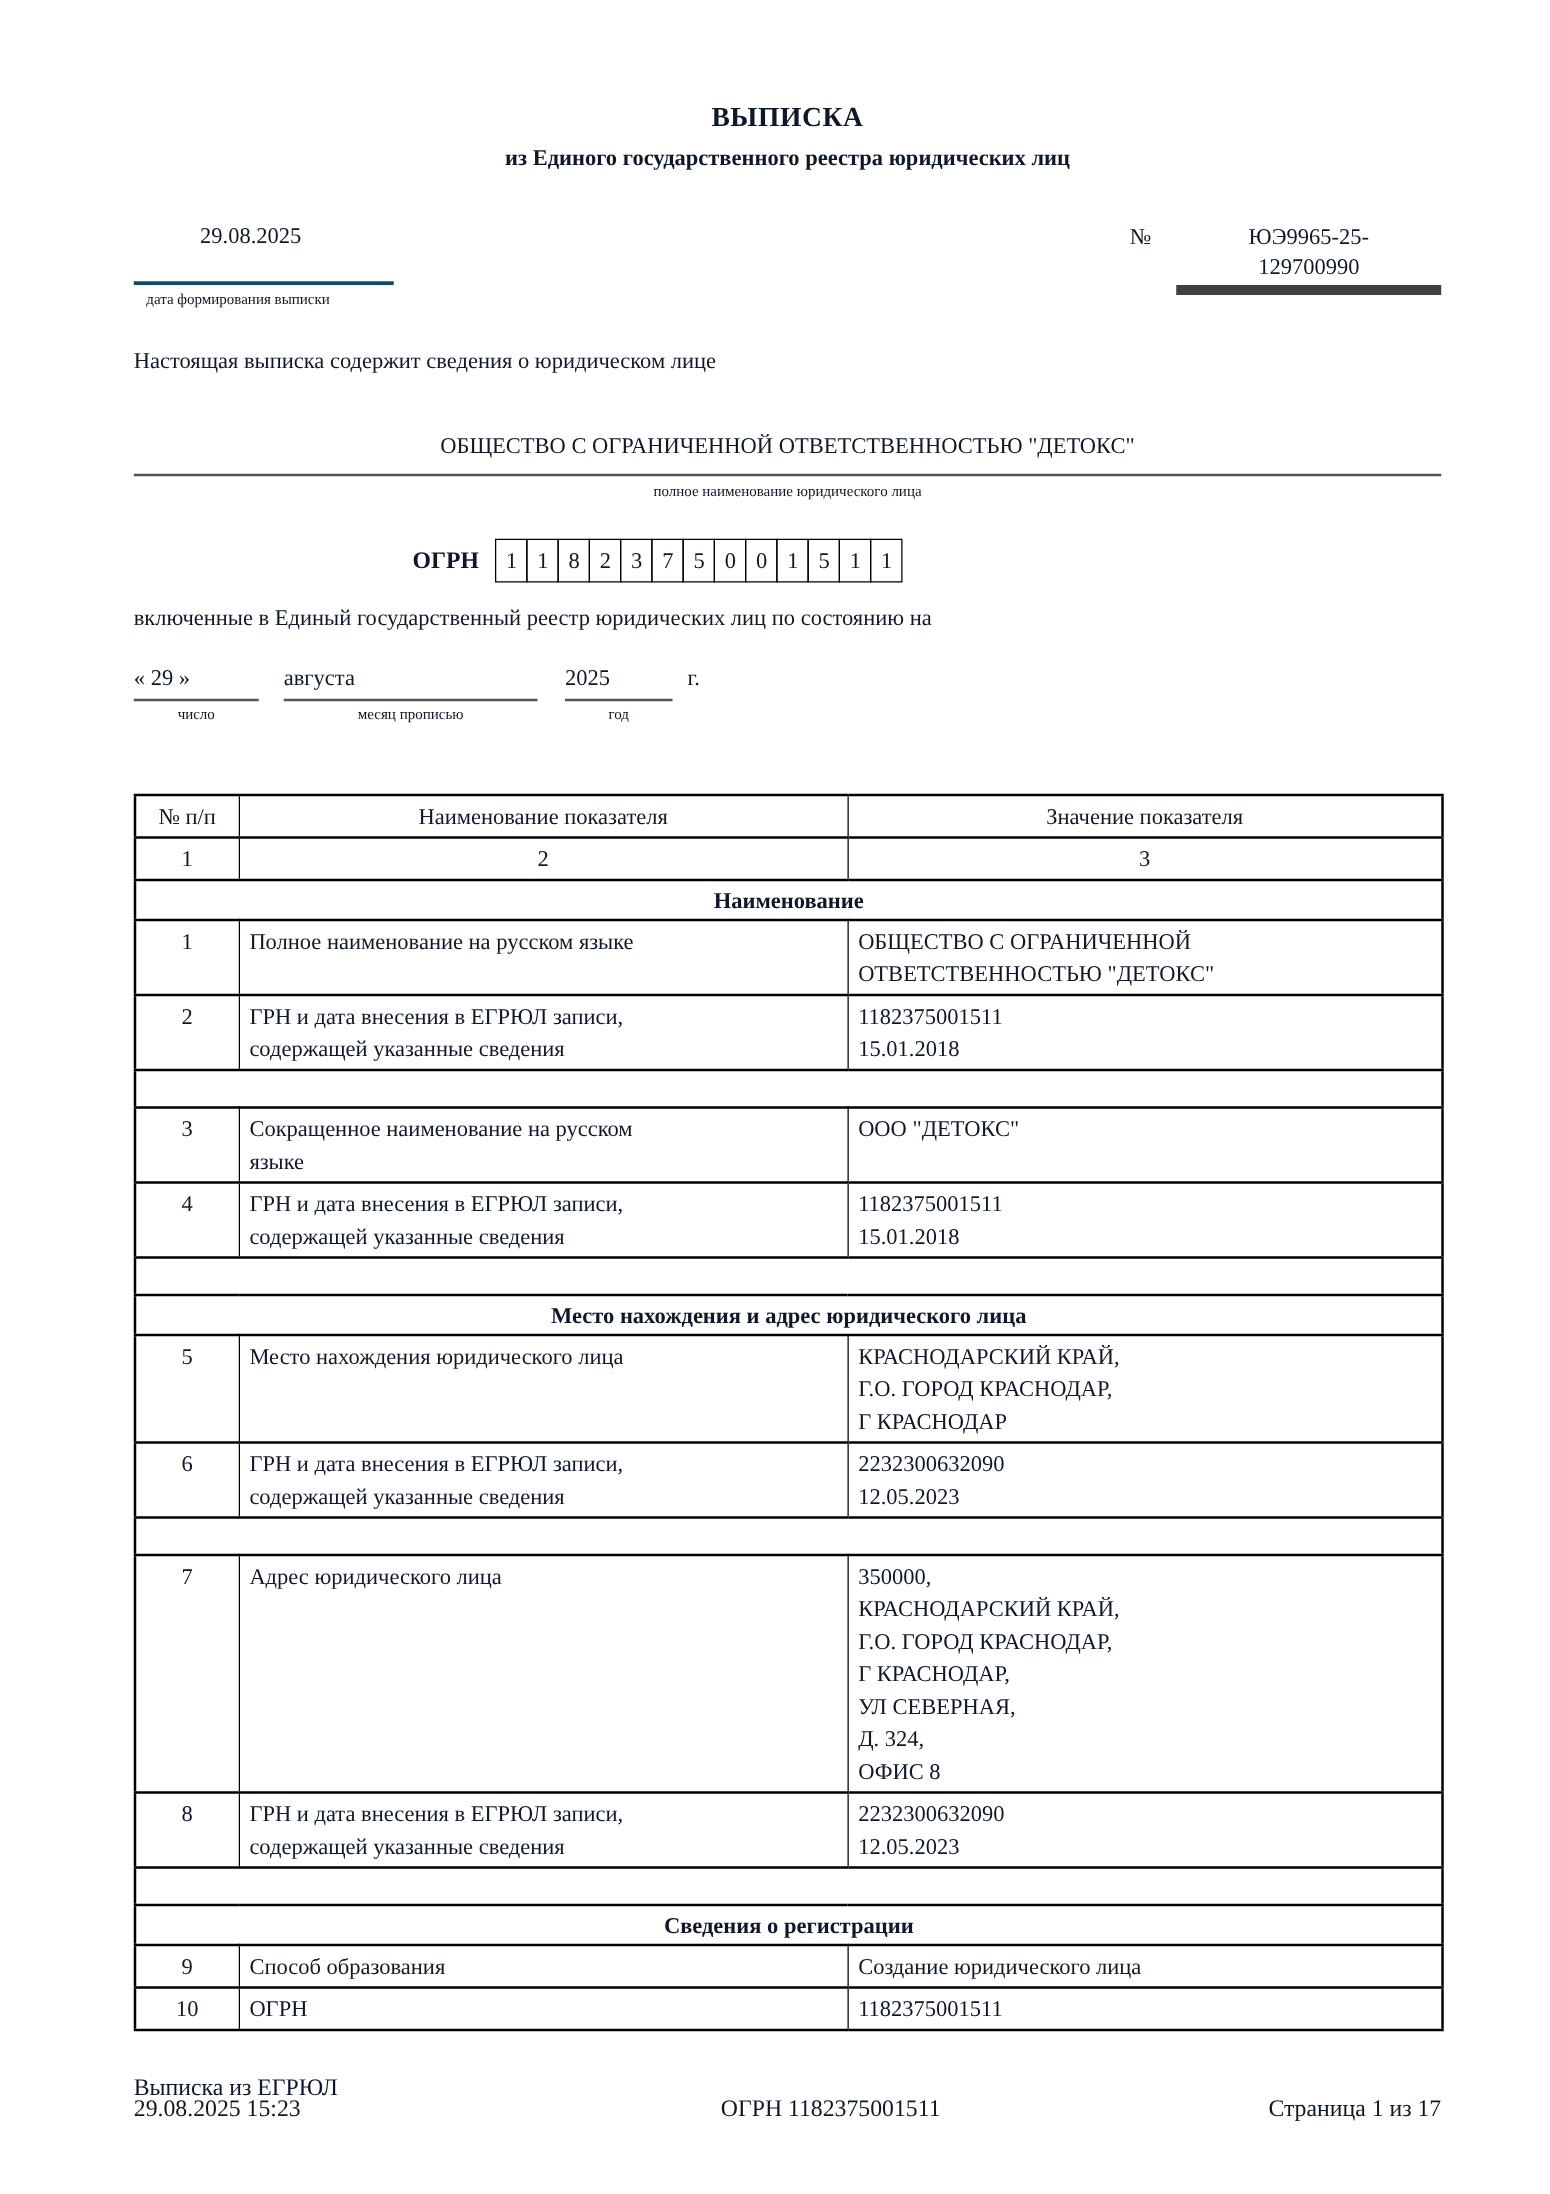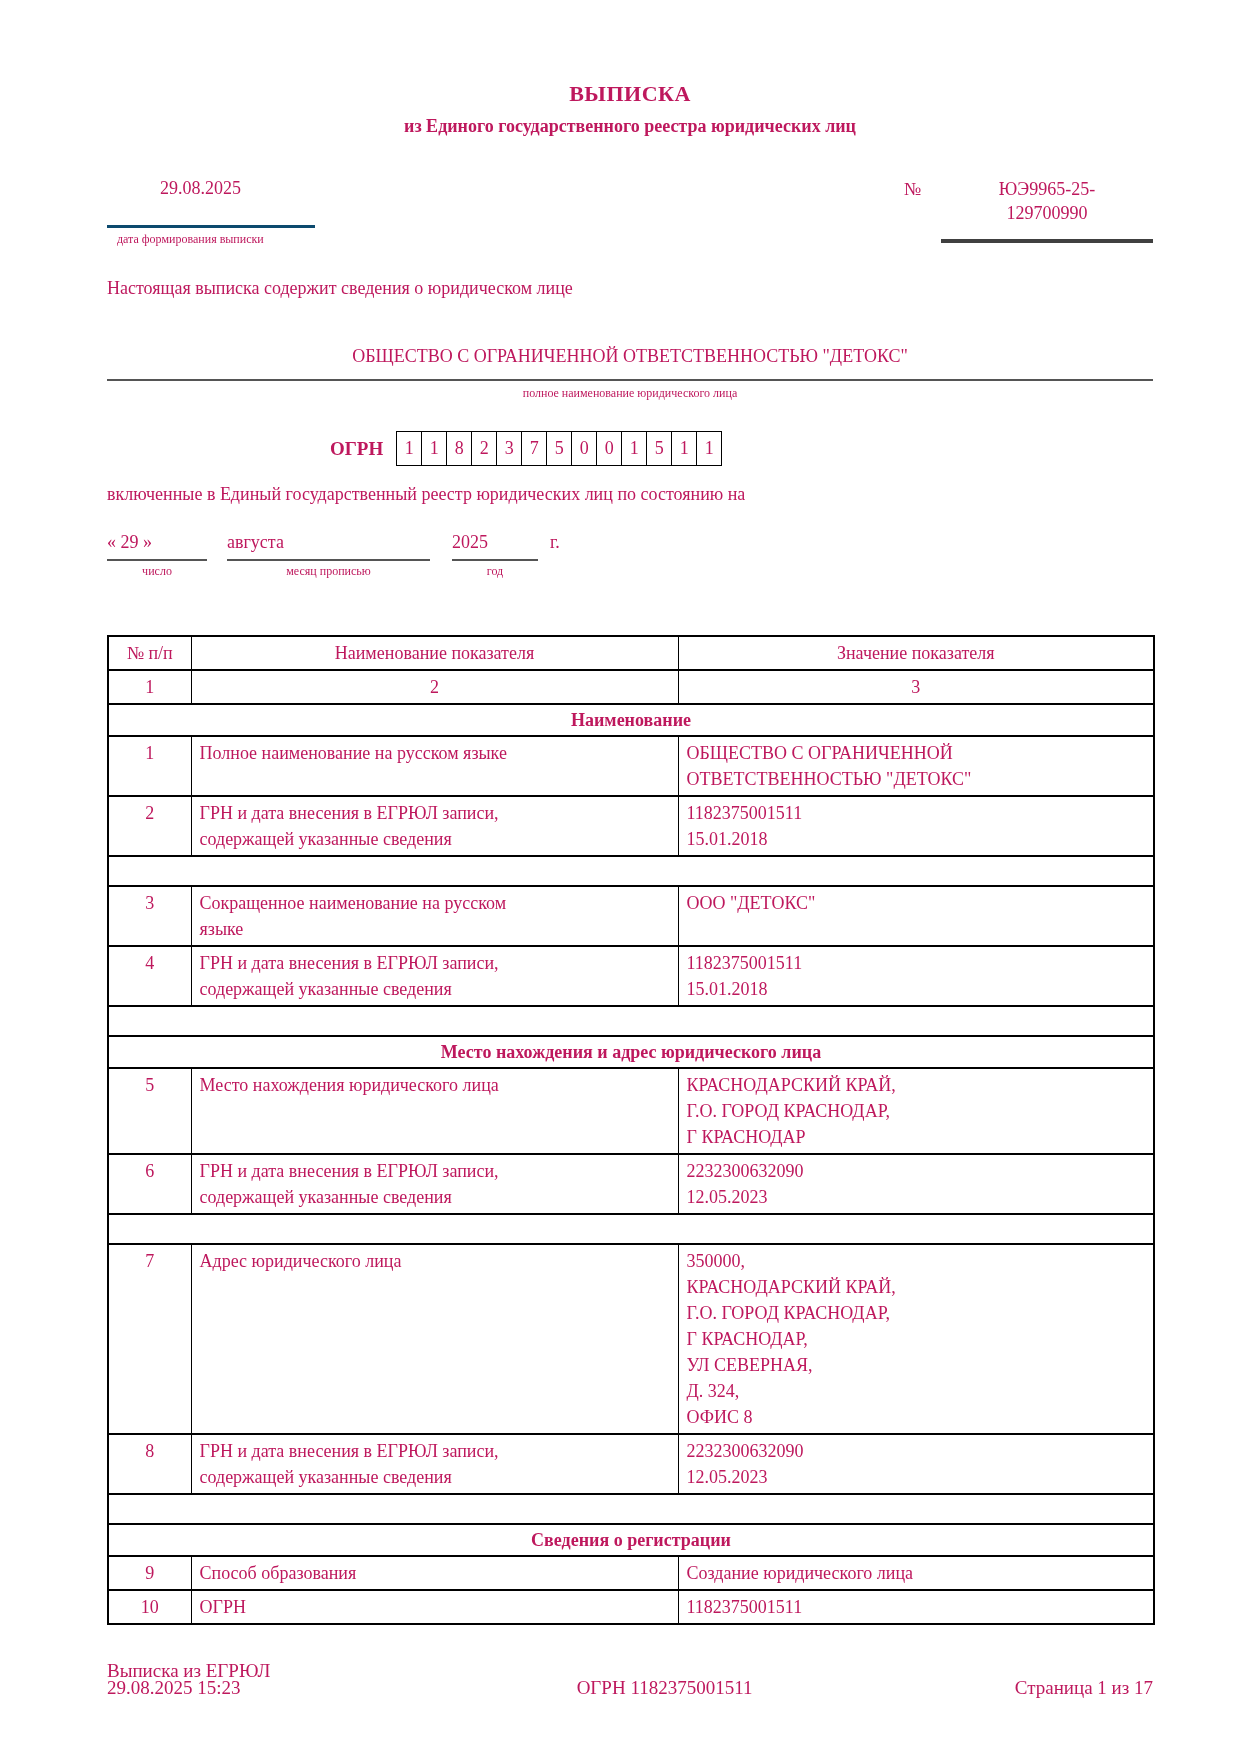--- a/index.html
+++ b/index.html
@@ -1,21 +1,21 @@
 <!DOCTYPE html>
 <html><head>
 <meta charset="utf-8">
 <style>
   html, body { margin:0; padding:0; background:#ffffff; }
   .page {
     position:relative;
     width:1240px; height:1755px;
     background:#ffffff;
     font-family:"Liberation Serif", serif;
-    color:#be185d;
+    color:#0f172a;
     overflow:hidden;
   }
   .content { position:absolute; left:107px; top:0; width:1046px; }
 
   .doc-title {
     margin:82px 0 0 0; text-align:center;
     font-size:22px; font-weight:bold; line-height:24px; letter-spacing:0.5px;
   }
   .doc-subtitle {
     margin:9px 0 0 0; text-align:center;
@@ -25,22 +25,22 @@
   .ref-row { margin-top:40px; display:flex; justify-content:space-between; align-items:flex-start; }
   .ref-left-wrap { width:208px; }
   .ref-date {
     font-size:18px; line-height:22px; padding:0 0 26px 53px;
     border-bottom:3px solid #0c4a6e;
   }
   .ref-date-label { font-size:12px; line-height:15px; margin:4px 0 0 10px; }
   .ref-right { display:flex; align-items:flex-start; }
   .ref-no-sign { font-size:18px; line-height:24px; margin-right:20px; }
   .ref-number {
-    width:212px; border-bottom:4px solid #404040;
-    text-align:center; font-size:18px; line-height:24px; padding-bottom:14px;
+    width:212px; border-bottom:8px solid #404040;
+    text-align:center; font-size:18px; line-height:24px; padding-bottom:3px;
   }
 
   .intro { margin:30px 0 0 0; font-size:18px; line-height:22px; }
 
   .company {
     margin:46px 0 0 0; text-align:center; font-size:18px; line-height:22px;
     padding-bottom:12px; border-bottom:2px solid #555;
   }
   .company-label { margin-top:5px; text-align:center; font-size:12px; line-height:15px; }
 

